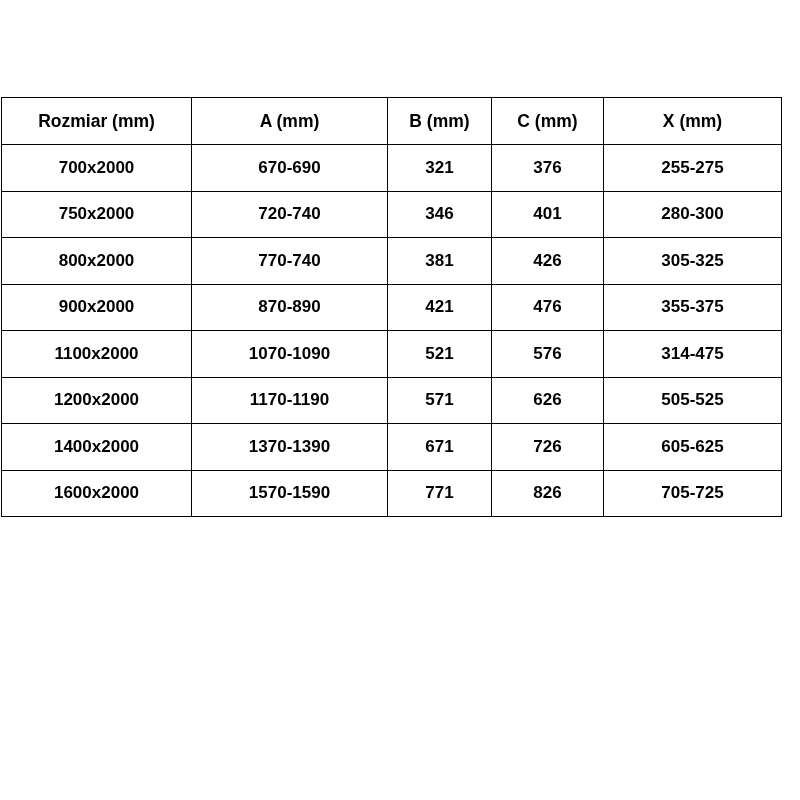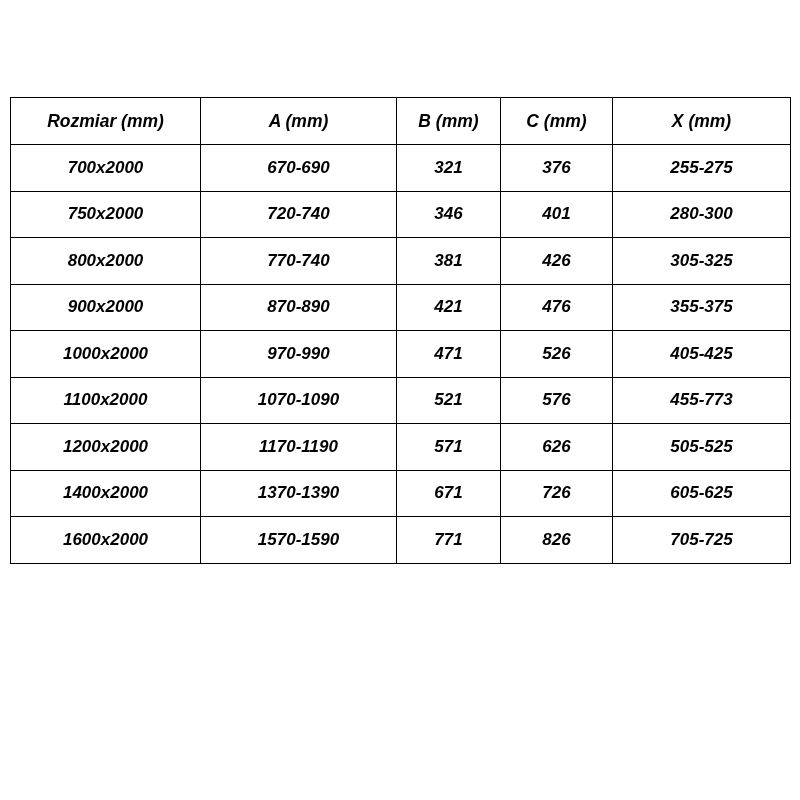--- a/index.html
+++ b/index.html
@@ -15,24 +15,23 @@
     overflow: hidden;
   }
   .page {
     width: 800px;
     height: 800px;
     position: relative;
     box-sizing: border-box;
   }
   .table-wrap {
     position: absolute;
-    left: 10px;
+    left: 1px;
     top: 97px;
     width: 780px;
-    font-style: italic;
   }
   table.size-table {
     border-collapse: collapse;
     table-layout: fixed;
     width: 780px;
     background: #ffffff;
   }
   table.size-table col.c0 { width: 190px; }
   table.size-table col.c1 { width: 196px; }
   table.size-table col.c2 { width: 104px; }
@@ -101,32 +100,25 @@
           <td>305-325</td>
         </tr>
         <tr>
           <td>900x2000</td>
           <td>870-890</td>
           <td>421</td>
           <td>476</td>
           <td>355-375</td>
         </tr>
         <tr>
-          <td>1000x2000</td>
-          <td>970-990</td>
-          <td>471</td>
-          <td>526</td>
-          <td>405-425</td>
-        </tr>
-        <tr>
           <td>1100x2000</td>
           <td>1070-1090</td>
           <td>521</td>
           <td>576</td>
-          <td>455-773</td>
+          <td>314-475</td>
         </tr>
         <tr>
           <td>1200x2000</td>
           <td>1170-1190</td>
           <td>571</td>
           <td>626</td>
           <td>505-525</td>
         </tr>
         <tr>
           <td>1400x2000</td>

